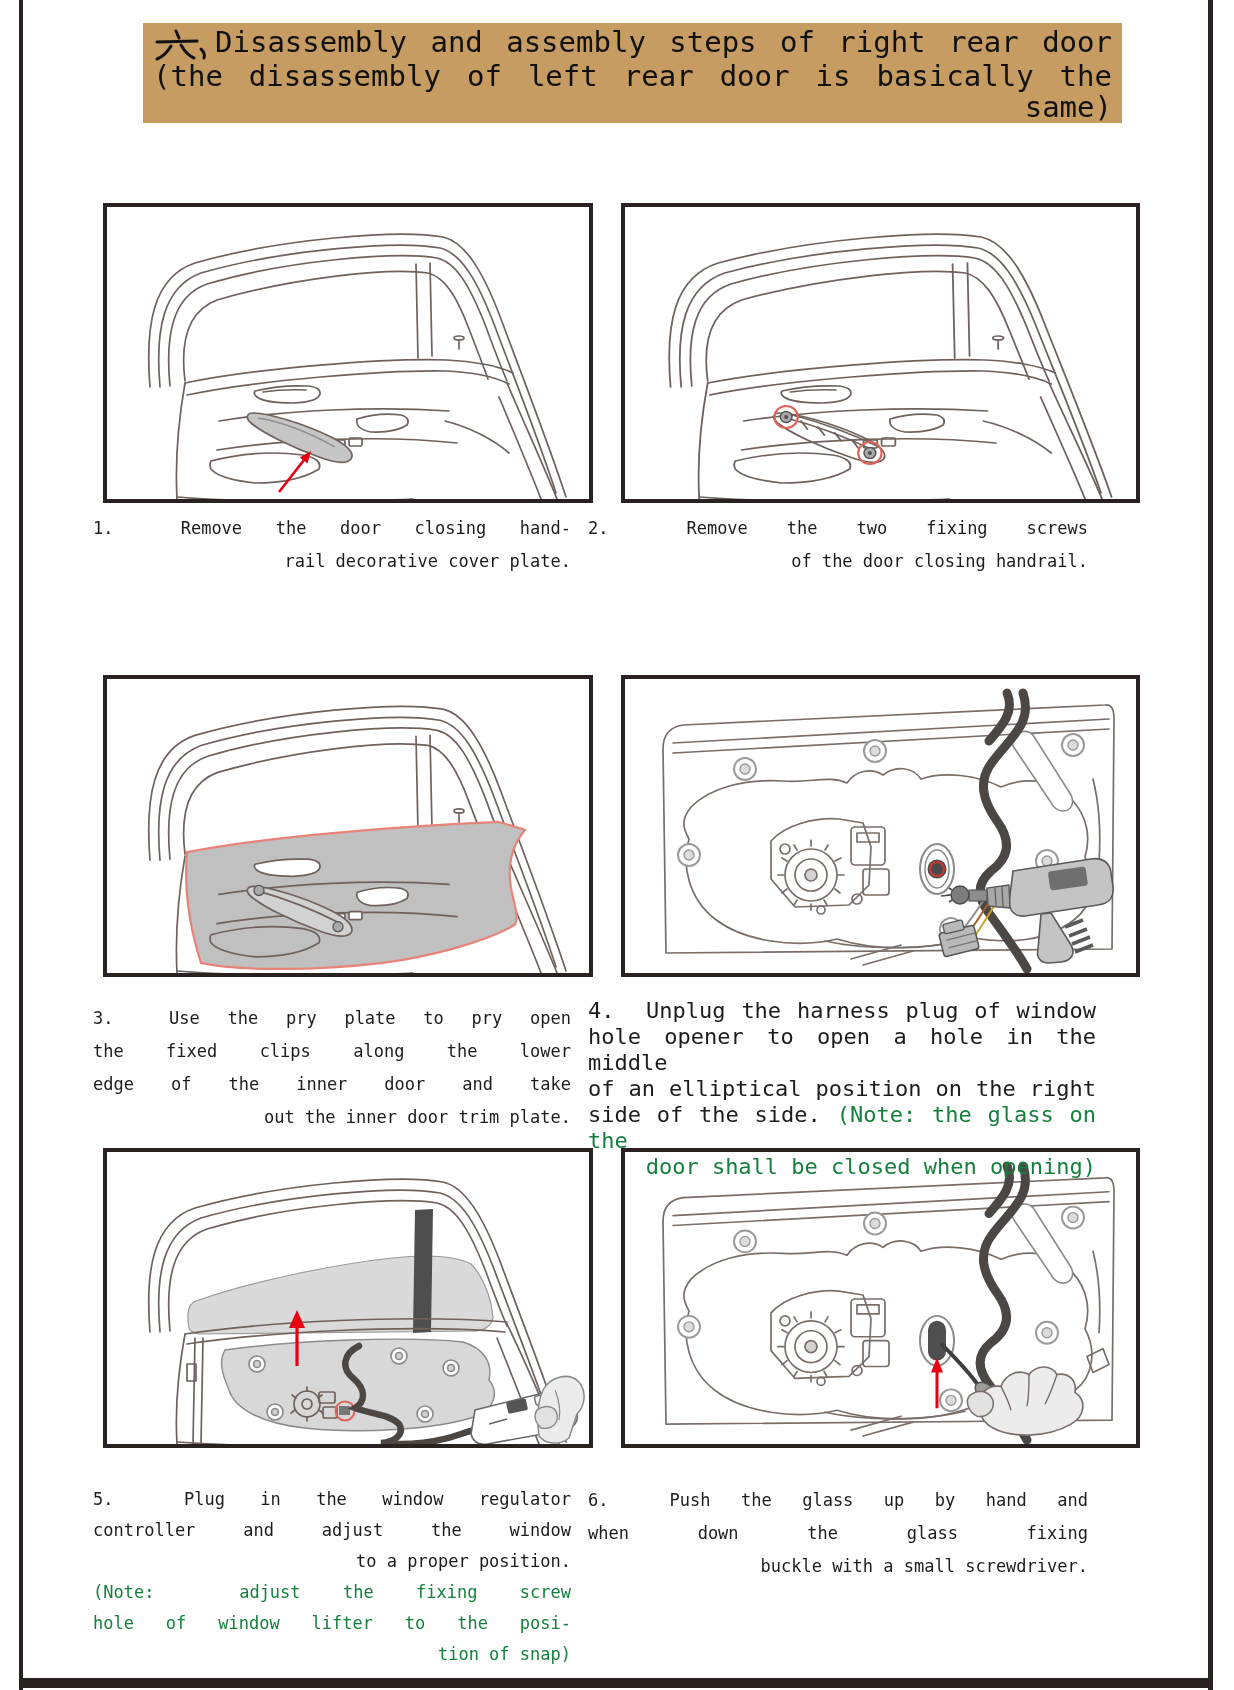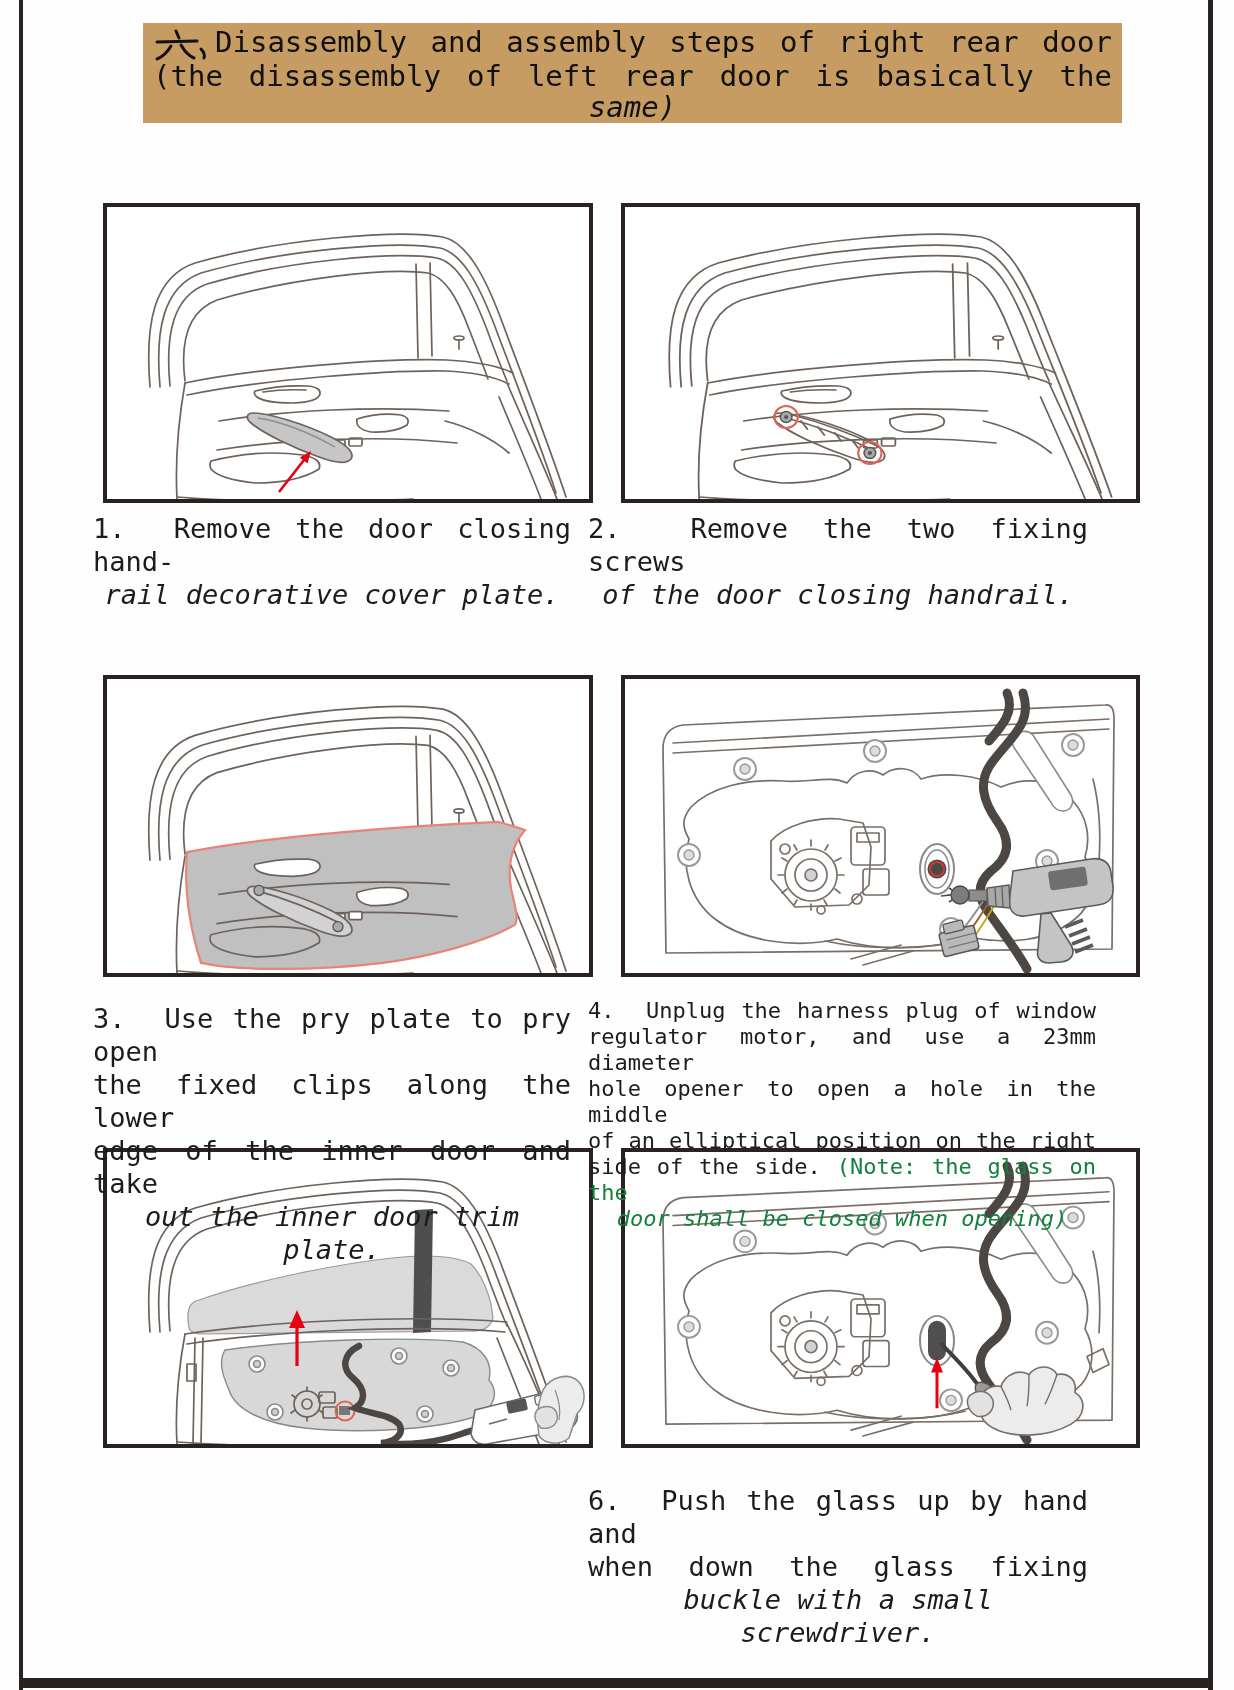--- a/index.html
+++ b/index.html
@@ -10,32 +10,32 @@
   #border-right{left:1208px;top:0;width:5px;height:1690px;}
   #border-bottom{left:19px;top:1678px;width:1194px;height:10px;}
   
   #banner{position:absolute;left:143px;top:23px;width:979px;height:100px;background:#c69c63;
           padding:4px 10px 0 10px;box-sizing:border-box;font-size:29px;line-height:31px;color:#111;}
   .tline{display:block;}
   .flexline{display:flex;align-items:flex-start;}
   .hanzi{flex:0 0 auto;margin:2px 6px 0 0;}
   .grow{flex:1 1 auto;display:block;}
   .jl{text-align:justify;text-align-last:justify;}
-  .fl{text-align:center;font-style:italic;}
+  .fl{text-align:right;}
   
   .panel{position:absolute;border:4px solid #2a2121;background:#fff;box-sizing:border-box;}
   #p1{left:103px;top:203px;width:490px;height:300px;}
   #p2{left:621px;top:203px;width:519px;height:300px;}
   #p3{left:103px;top:675px;width:490px;height:302px;}
   #p4{left:621px;top:675px;width:519px;height:302px;}
   #p5{left:103px;top:1148px;width:490px;height:300px;}
   #p6{left:621px;top:1148px;width:519px;height:300px;}
   .panel svg{display:block;width:100%;height:100%;}
   
-  .caption{position:absolute;font-size:27px;line-height:33px;}
+  .caption{position:absolute;font-size:17px;line-height:33px;}
   #c1{left:93px;top:512px;width:478px;}
   #c2{left:588px;top:512px;width:500px;}
   #c3{left:93px;top:1002px;width:478px;}
   #c4{left:588px;top:998px;width:508px;font-size:22px;line-height:26px;}
   #c5{left:93px;top:1484px;width:478px;line-height:31px;}
   #c6{left:588px;top:1484px;width:500px;}
   .ln{display:block;}
   .red{color:#15803d;}
   
   .la{stroke:#6f625c;fill:none;stroke-width:1.7;stroke-linecap:round;stroke-linejoin:round;}
@@ -397,26 +397,33 @@
 
   <div id="c3" class="caption">
     <div class="ln jl">3.&nbsp; Use the pry plate to pry open</div>
     <div class="ln jl">the fixed clips along the lower</div>
     <div class="ln jl">edge of the inner door and take</div>
     <div class="ln fl">out the inner door trim plate.</div>
   </div>
 
   <div id="c4" class="caption">
     <div class="ln jl">4.&nbsp; Unplug the harness plug of window</div>
-    <div class="ln jl">regulator motor, and use a 23mm diameter</div>
     <div class="ln jl">hole opener to open a hole in the middle</div>
     <div class="ln jl">of an elliptical position on the right</div>
     <div class="ln jl"><span>side of the side.</span> <span class="red">(Note: the glass on the</span></div>
     <div class="ln fl red">door shall be closed when opening)</div>
   </div>
 
+  <div id="c5" class="caption">
+    <div class="ln jl">5.&nbsp; Plug in the window regulator</div>
+    <div class="ln jl">controller and adjust the window</div>
+    <div class="ln fl">to a proper position.</div>
+    <div class="ln jl red">(Note:&nbsp; adjust the fixing screw</div>
+    <div class="ln jl red">hole of window lifter to the posi-</div>
+    <div class="ln fl red">tion of snap)</div>
+  </div>
 
   <div id="c6" class="caption">
     <div class="ln jl">6.&nbsp; Push the glass up by hand and</div>
     <div class="ln jl">when down the glass fixing</div>
     <div class="ln fl">buckle with a small screwdriver.</div>
   </div>
 </div>
 
 </body></html>

